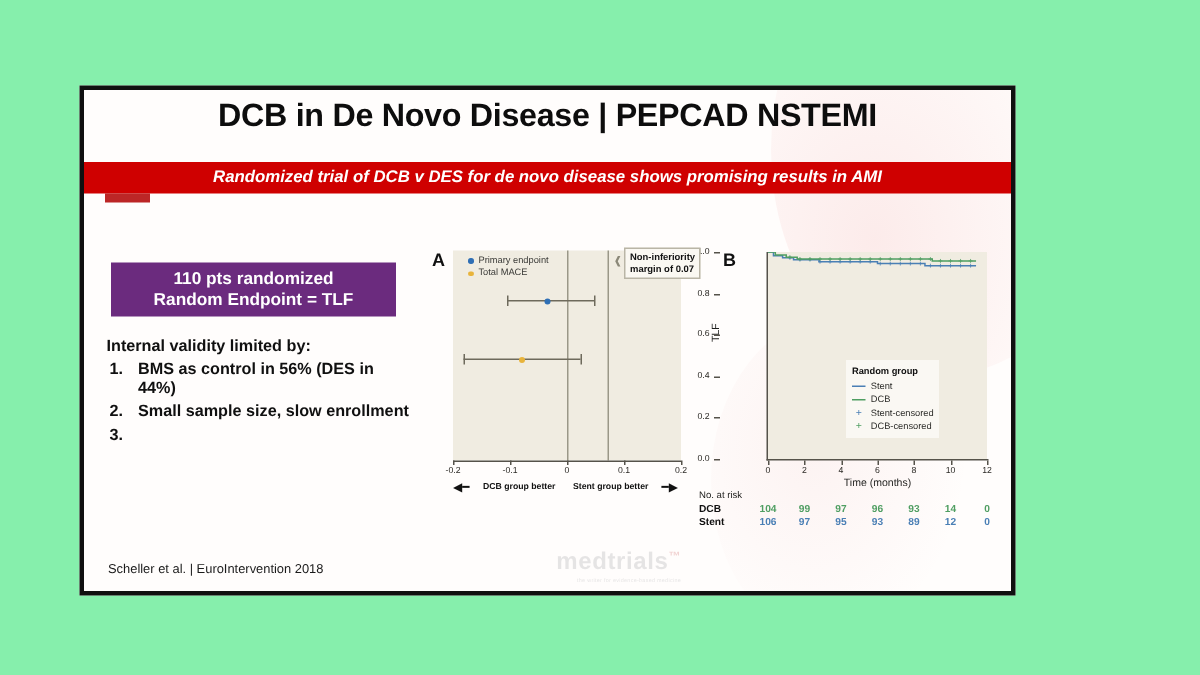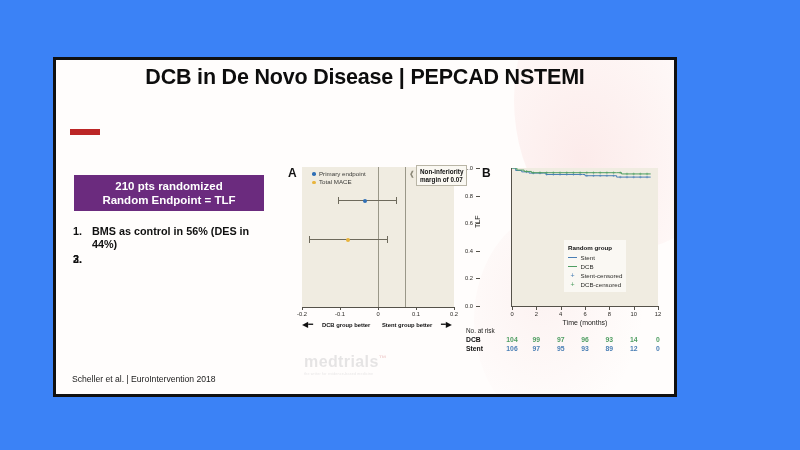--- a/index.html
+++ b/index.html
@@ -5,21 +5,21 @@
   html, body {
     margin: 0; padding: 0;
     width: 800px; height: 450px;
     background: #ffffff;
     font-family: "Liberation Sans", sans-serif;
     overflow: hidden;
   }
   #stage {
     position: relative;
     width: 800px; height: 450px;
-    background: #3b82f6;
+    background: #86efac;
     text-decoration: underline;
   }
   
   #slide {
     position: absolute;
     left: 53px; top: 57px;
     width: 624px; height: 340px;
     background: #fffdfc;
     border: 3px solid #101010;
     box-sizing: border-box;
@@ -131,23 +131,23 @@
   
   #footer {
     position: absolute;
     left: 16px; bottom: 10px;
     font-size: 8.6px;
     color: #1b1b1b;
     white-space: nowrap;
   }
   #watermark {
     position: absolute;
-    left: 248px; bottom: 18px;
+    left: 248px; bottom: 5px;
     width: 150px;
-    text-align: left;
+    text-align: right;
     font-size: 16px;
     font-weight: bold;
     color: #8e8e93;
     opacity: 0.22;
     letter-spacing: 0.4px;
     white-space: nowrap;
   }
   #watermark .tm { font-size: 8px; vertical-align: super; color:#c03a3a; }
   #watermark .sub {
     display: block;
@@ -392,31 +392,35 @@
 <body>
 
 <div id="stage">
   <div id="slide">
 
     <div class="swoosh s1"></div>
     <div class="swoosh s2"></div>
 
     <div id="title">DCB in De Novo Disease | PEPCAD NSTEMI</div>
 
+    <div id="band">
+      <div id="band-text">Randomized trial of DCB v DES for de novo disease shows promising results in AMI</div>
+    </div>
     <div id="band-tab"></div>
 
     <div id="purple">
-      <div>210 pts randomized</div>
+      <div>110 pts randomized</div>
       <div>Random Endpoint = TLF</div>
     </div>
 
     <div id="bullets">
+      <div class="lead">Internal validity limited by:</div>
       <ol>
           <li><span class="num">1.</span><span>BMS as control in 56% (DES in 44%)</span></li>
-          <li><span class="num">2.</span></li>
+          <li><span class="num">2.</span><span>Small sample size, slow enrollment</span></li>
           <li><span class="num">3.</span></li>
         </ol>
     </div>
 
     <div id="footer">Scheller et al. | EuroIntervention 2018</div>
 
     <div id="watermark">
       <span>medtrials</span><span class="tm">™</span>
       <span class="sub">the writer for evidence-based medicine</span>
     </div>

